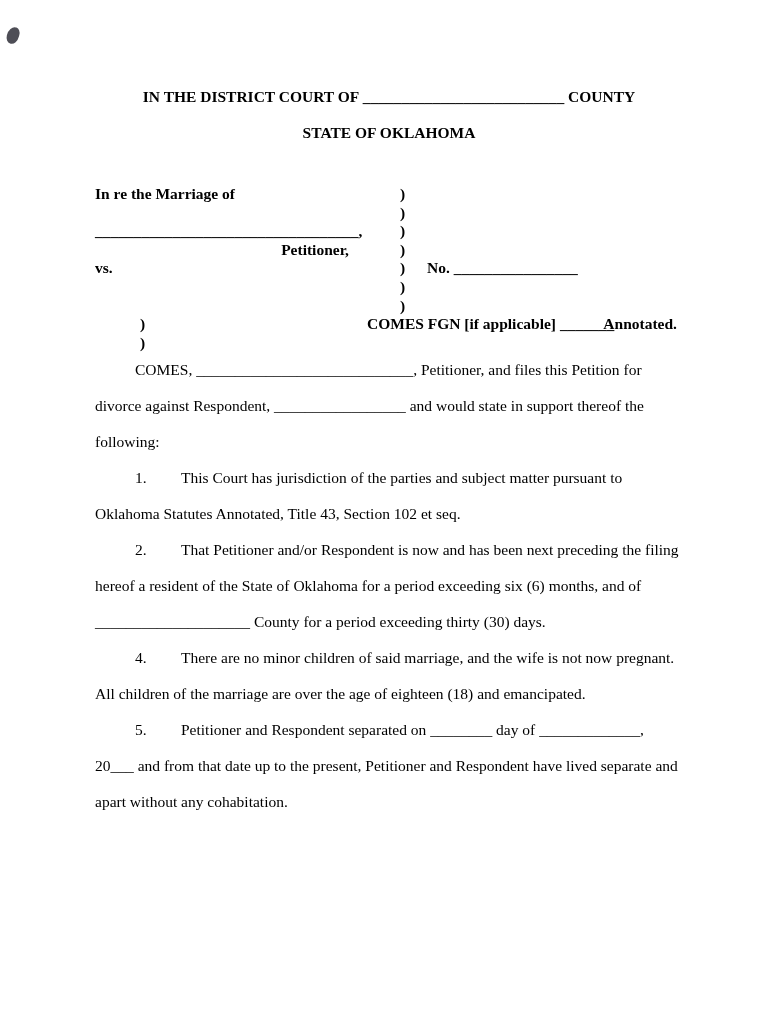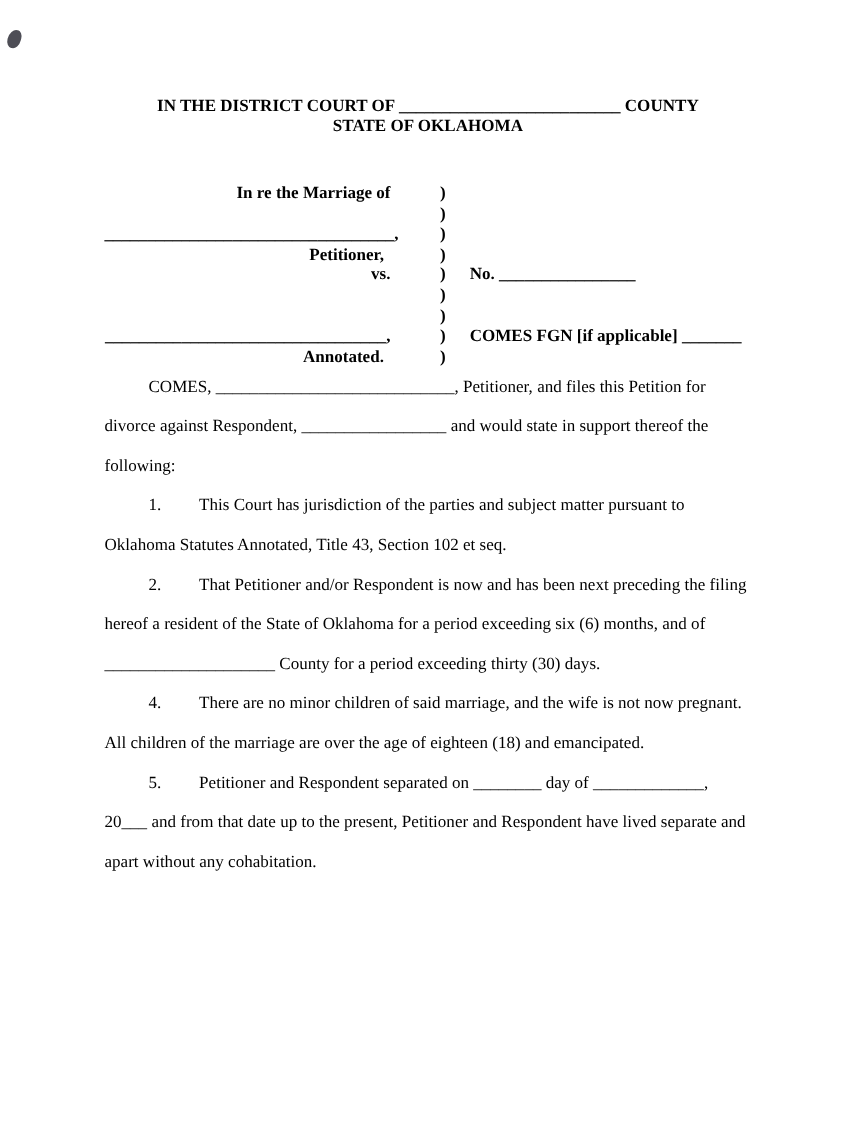--- a/index.html
+++ b/index.html
@@ -29,30 +29,30 @@
     left: 95px;
     top: 88px;
     width: 588px;
   }
   .header-line {
     font-size: 15.5px;
     font-weight: bold;
     text-align: center;
     white-space: nowrap;
   }
-  .court-line { }
+  .court-line { margin-bottom: 18px; }
   .state-line { margin-bottom: 43px; }
   .caption {
     display: grid;
     grid-template-columns: 260px 60px 1fr;
     font-size: 15.5px;
     line-height: 18.6px;
     font-weight: bold;
   }
-  .cap-left { white-space: nowrap; text-align: right; }
+  .cap-left { white-space: nowrap; }
   .cap-left.align-right { text-align: right; padding-right: 6px; }
   .cap-paren { padding-left: 45px; }
   .cap-right { padding-left: 12px; white-space: nowrap; }
   .doc-title {
     font-size: 15.5px;
     font-weight: bold;
     text-align: center;
     text-decoration: underline;
     margin-top: 21px;
     margin-bottom: 5px;
@@ -101,21 +101,20 @@
       <div class="cap-right">No. ________________</div>
 
       <div class="cap-left"></div>
       <div class="cap-paren">)</div>
       <div class="cap-right"></div>
 
       <div class="cap-left"></div>
       <div class="cap-paren">)</div>
       <div class="cap-right"></div>
 
-      <div class="cap-left">_________________________________,</div>
       <div class="cap-paren">)</div>
       <div class="cap-right">COMES FGN [if applicable] _______</div>
 
       <div class="cap-left align-right">Annotated.</div>
       <div class="cap-paren">)</div>
       <div class="cap-right"></div>
     </div>
 
 
     <div class="body-text">

